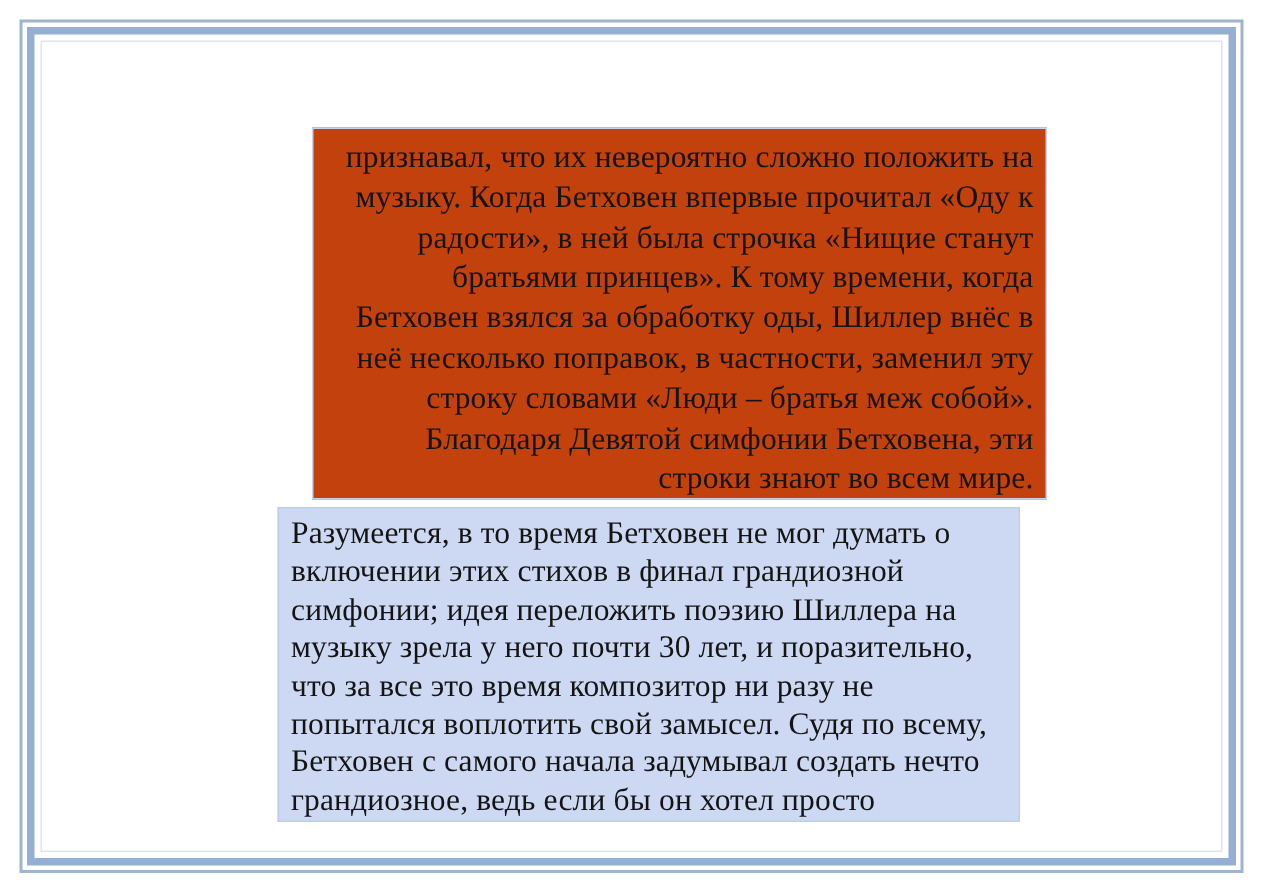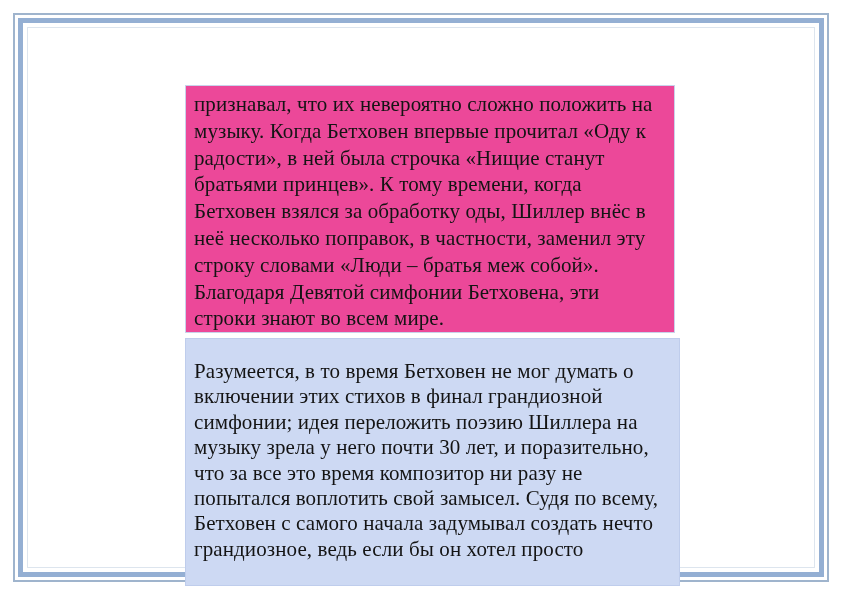--- a/index.html
+++ b/index.html
@@ -23,35 +23,36 @@
 
   .textbox {
     position: absolute;
     box-sizing: border-box;
     white-space: pre;
     color: #141414;
     font-size: 21px;
     letter-spacing: 0.1px;
   }
   .box1 {
-    left: 185px;
+    left: 208px;
     top: 85px;
     width: 490px;
     height: 248px;
     padding: 5px 8px 2px 8px;
     line-height: 26.8px;
-    background: #ec4899;
+    background: #c2410c;
     border: 1px solid #c9d2ea;
+    text-align: right;
   }
   .box2 {
     left: 185px;
     top: 338px;
     width: 495px;
-    height: 248px;
-    padding: 20px 8px 2px 8px;
+    height: 210px;
+    padding: 4px 8px 2px 8px;
     line-height: 25.4px;
     background: #cdd9f3;
     border: 1px solid #bfcdec;
     font-family: Liberation Serif, serif;
   }
 </style>
 </head>
 <body>
 
 <div class="slide">

